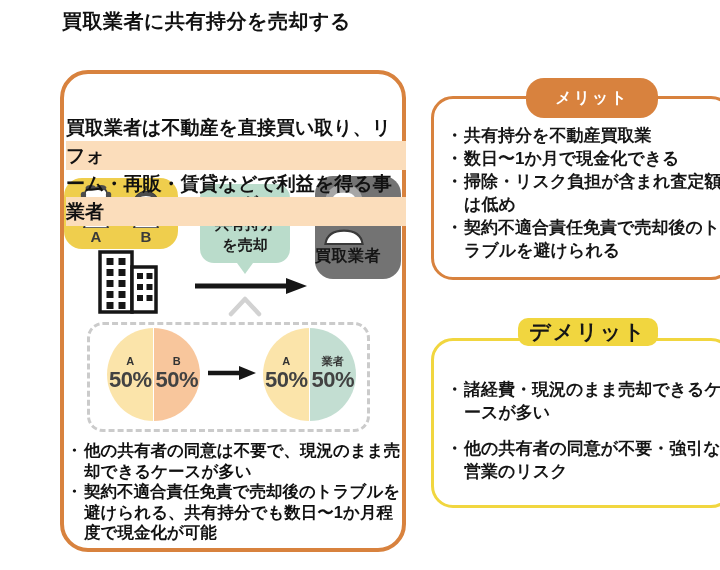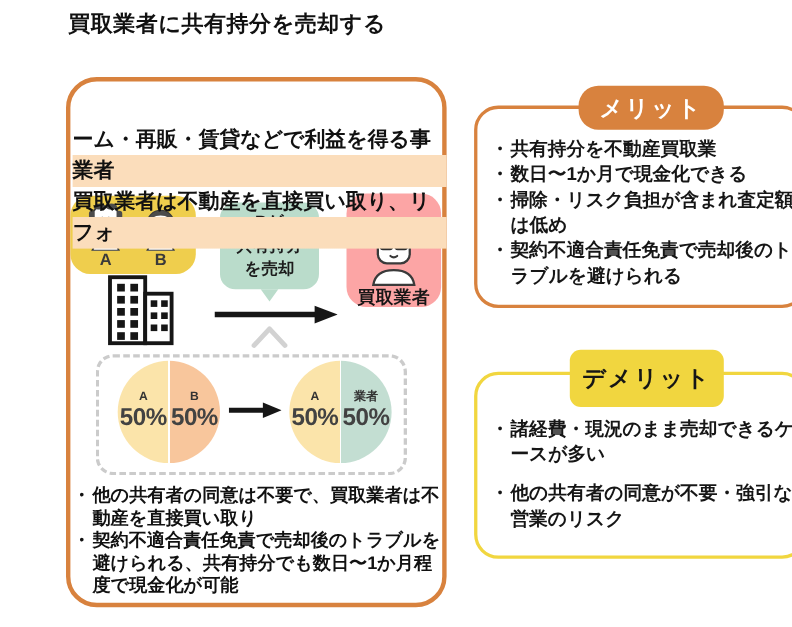--- a/index.html
+++ b/index.html
@@ -28,22 +28,22 @@
   .person-label { font-size:15px; font-weight:bold; color:#3a3a3a; line-height:1; margin-top:1px; }
 
   .bubble { position:absolute; left:168px; top:184px; width:90px; height:79px;
     background:#BADCCB; border-radius:14px; display:flex; flex-direction:column;
     align-items:center; justify-content:center; font-size:15px; font-weight:bold;
     color:#1c1c1c; line-height:1.45; text-align:center; }
   .bubble::after { content:""; position:absolute; left:50%; top:100%; transform:translateX(-50%);
     border-left:8px solid transparent; border-right:8px solid transparent; border-top:11px solid #BADCCB; }
 
   .buyer-box { position:absolute; left:283px; top:176px; width:86px; height:103px;
-    background:#fca5a5; border-radius:18px; display:flex; flex-direction:column;
-    align-items:center; padding-top:20px; }
+    background:#737373; border-radius:18px; display:flex; flex-direction:column;
+    align-items:flex-start; padding-top:5px; }
   .buyer-box svg { width:58px; height:64px; }
   .buyer-label { font-size:16px; font-weight:bold; color:#161616; line-height:1; margin-top:3px; letter-spacing:0.5px; }
 
   .building { position:absolute; left:62px; top:249px; width:66px; height:66px; }
   .arrow1 { position:absolute; left:163px; top:277px; width:112px; height:18px; }
   .caret  { position:absolute; left:196px; top:296px; width:34px; height:21px; }
 
   .dashed-box { position:absolute; left:55px; top:322px; width:283px; height:110px;
     border:3px dashed #CBCBCB; border-radius:16px; }
   .pie { position:absolute; width:93px; height:93px; border-radius:50%; }
@@ -57,49 +57,49 @@
   .pie-value { font-size:22px; font-weight:bold; color:#424242; line-height:1.1; letter-spacing:-0.5px; }
   .arrow2 { position:absolute; left:118px; top:40px; width:48px; height:16px; }
 
   .notes { position:absolute; left:34px; top:440px; width:338px; list-style:none; }
   .notes li { display:flex; font-size:16.5px; font-weight:bold; color:#111; line-height:20.5px; }
 
   
   .merit-panel { position:absolute; left:399px; top:96px; width:302px; height:184px;
     border:3.5px solid #D8823E; border-radius:22px; background:#fff; }
   .merit-badge { position:absolute; left:494px; top:78px; width:132px; height:40px;
-    background:#D8823E; border-radius:18px; color:#fff; font-size:21px; font-weight:bold;
+    background:#D8823E; border-radius:18px; color:#fff; font-size:16px; font-weight:bold;
     display:flex; align-items:center; justify-content:center; letter-spacing:2px; z-index:2; }
   .merit-list { position:absolute; left:414px; top:124px; width:280px; list-style:none; }
   .merit-list li { display:flex; font-size:17px; font-weight:bold; color:#161616; line-height:23px; }
 
   .demerit-panel { position:absolute; left:399px; top:338px; width:302px; height:170px;
     border:3.5px solid #F1D63F; border-radius:22px; background:#fff; }
-  .demerit-badge { position:absolute; left:486px; top:318px; width:140px; height:52px;
+  .demerit-badge { position:absolute; left:486px; top:318px; width:140px; height:28px;
     background:#F1D63F; border-radius:10px; color:#161616; font-size:21px; font-weight:bold;
     display:flex; align-items:center; justify-content:center; letter-spacing:2px; z-index:2; }
   .demerit-list { position:absolute; left:414px; top:378px; width:280px; list-style:none; }
   .demerit-list li { display:flex; font-size:17px; font-weight:bold; color:#161616; line-height:23px; }
   .demerit-list li + li { margin-top:13px; }
 
   .dot { width:18px; flex:none; }
   .li-text { flex:1; }
 </style>
 </head>
 <body>
 
 <div class="canvas">
 
   <div class="page-title">買取業者に共有持分を売却する</div>
 
   <div class="left-panel"></div>
 
   <div class="intro">
+    <span class="intro-line">買取業者は不動産を直接買い取り、リフォ</span>
     <span class="intro-line">ーム・再販・賃貸などで利益を得る事業者</span>
-    <span class="intro-line">買取業者は不動産を直接買い取り、リフォ</span>
   </div>
 
   <div class="owners-box">
     <div class="person">
       <svg viewBox="0 0 44 52">
         <path d="M8 52 Q10 43 22 43 Q34 43 36 52 Z" fill="#fff" stroke="#3a3a3a" stroke-width="2"></path>
         <rect x="9" y="6" width="26" height="33" rx="7" fill="#fff" stroke="#3a3a3a" stroke-width="2"></rect>
         <rect x="4.5" y="10" width="6" height="15" rx="3" fill="#4c4c4c"></rect>
         <rect x="33.5" y="10" width="6" height="15" rx="3" fill="#4c4c4c"></rect>
         <ellipse cx="16" cy="5.5" rx="6" ry="3.2" fill="#4c4c4c"></ellipse>
@@ -199,21 +199,21 @@
       <div class="pie-lab r">
         <div class="pie-name">業者</div>
         <div class="pie-value">50%</div>
       </div>
     </div>
   </div>
 
   <ul class="notes">
     <li>
       <span class="dot">・</span>
-      <span class="li-text">他の共有者の同意は不要で、買取業者は不動産を直接買い取り</span>
+      <span class="li-text">他の共有者の同意は不要で、現況のまま売却できるケースが多い</span>
     </li>
     <li>
       <span class="dot">・</span>
       <span class="li-text">契約不適合責任免責で売却後のトラブルを避けられる、共有持分でも数日〜1か月程度で現金化が可能</span>
     </li>
   </ul>
 
   <div class="merit-panel"></div>
   <div class="merit-badge">メリット</div>
   <ul class="merit-list">

